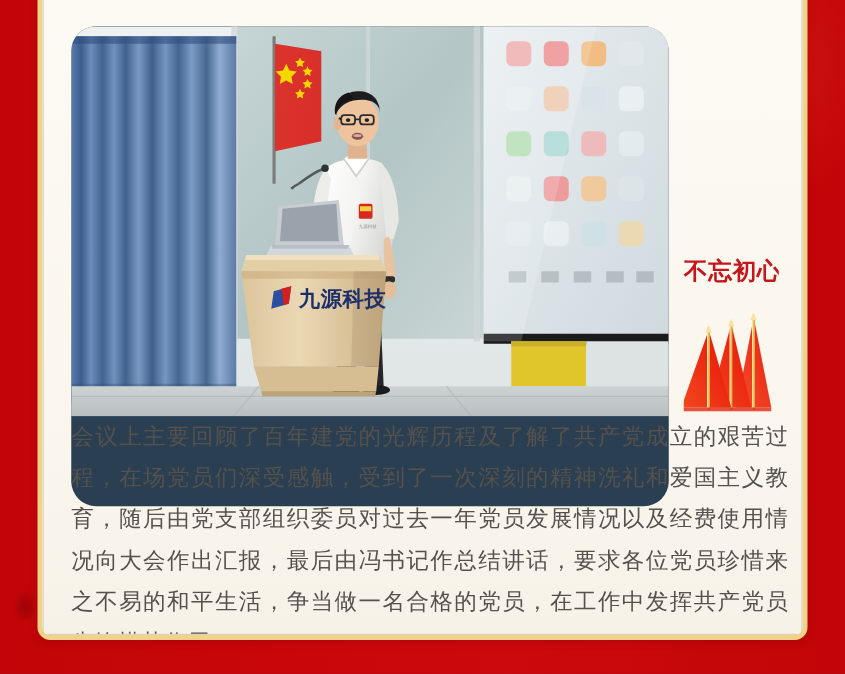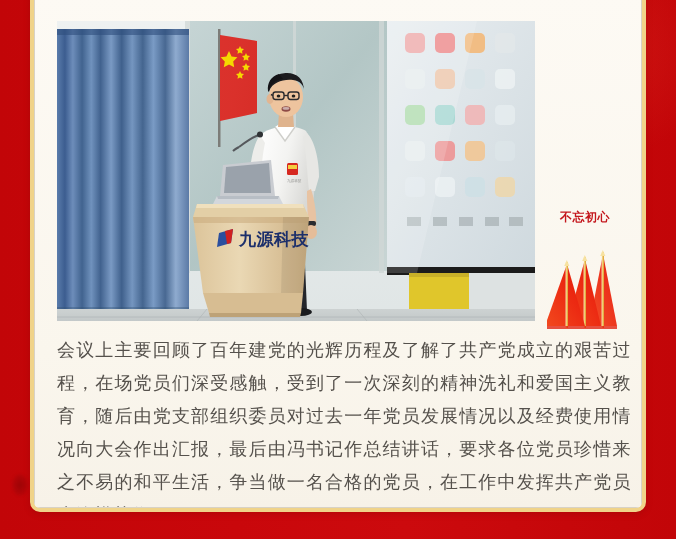--- a/index.html
+++ b/index.html
@@ -65,44 +65,45 @@
     background: linear-gradient(180deg, #fdfaf4 0%, #faf6ed 70%, #f7f2e8 100%);
     overflow: hidden;
   }
 
   
   #photo {
     position: absolute;
     left: 22px;
     top: 27px;
     width: 478px;
-    height: 300px;
+    height: 384px;
     overflow: hidden;
     background: #2b3f52;
+    border-radius: 20px;
   }
   #photo svg { display: block; }
 
   
   #badge {
     position: absolute;
     left: 512px;
     top: 200px;
     width: 76px;
     height: 139px;
     overflow: hidden;
   }
   #badge-text {
     position: absolute;
     left: 0;
     top: 12px;
     width: 76px;
     text-align: center;
     font-family: "DejaVu Sans", sans-serif;
     font-weight: bold;
-    font-size: 12px;
+    font-size: 19px;
     line-height: 22px;
     color: #c4161c;
     letter-spacing: 0.5px;
     white-space: nowrap;
   }
   #badge-flags {
     position: absolute;
     left: -2px;
     top: 54px;
     width: 80px;

